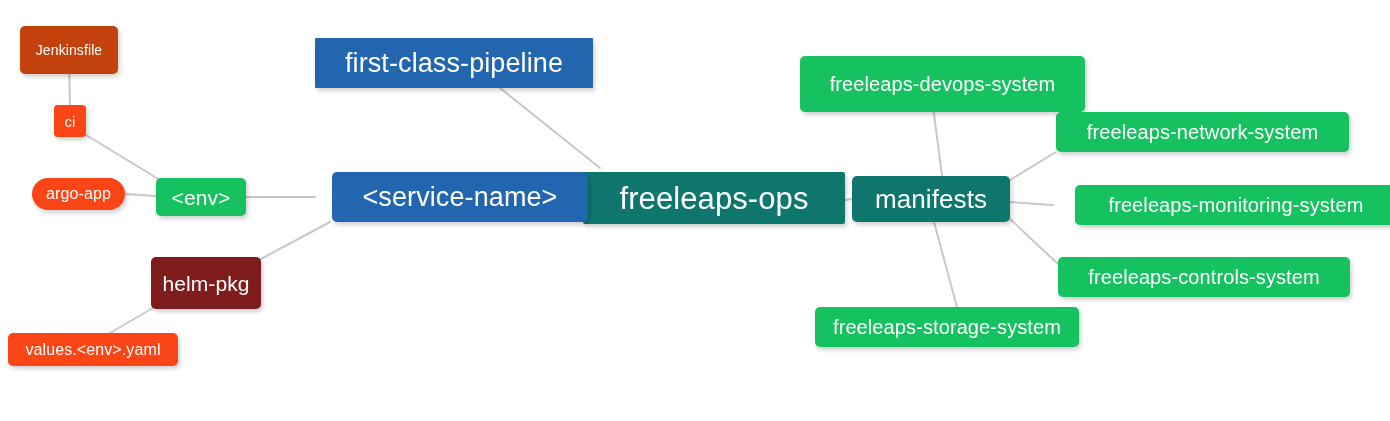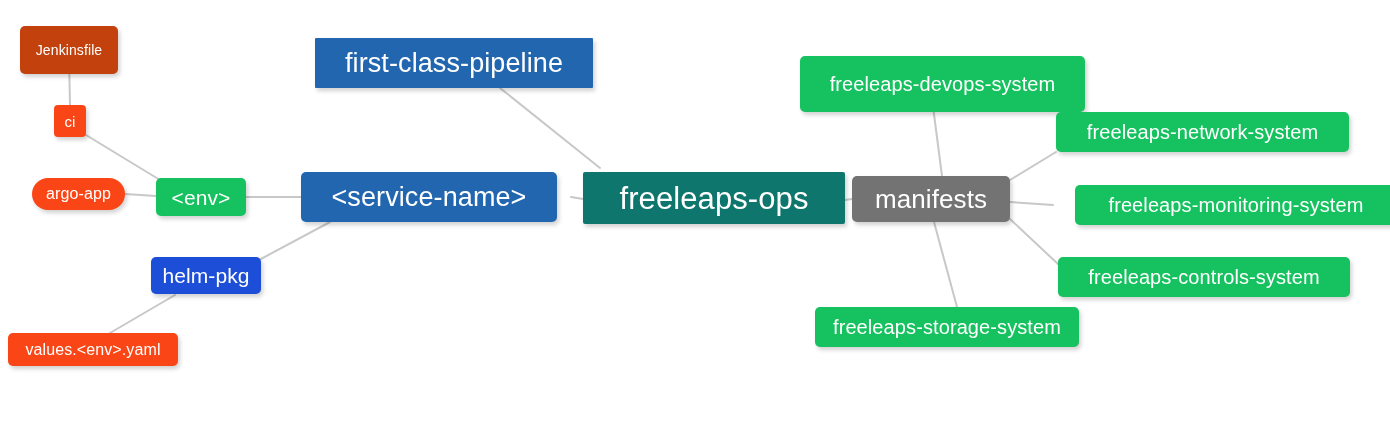--- a/index.html
+++ b/index.html
@@ -63,42 +63,42 @@
       <line x1="928" y1="68" x2="942" y2="176" stroke="#c8c8c8" stroke-width="2" stroke-linecap="round"></line>
       <line x1="1056" y1="152" x2="1010" y2="180" stroke="#c8c8c8" stroke-width="2" stroke-linecap="round"></line>
       <line x1="1053" y1="205" x2="1010" y2="202" stroke="#c8c8c8" stroke-width="2" stroke-linecap="round"></line>
       <line x1="1058" y1="264" x2="1010" y2="219" stroke="#c8c8c8" stroke-width="2" stroke-linecap="round"></line>
       <line x1="957" y1="307" x2="934" y2="222" stroke="#c8c8c8" stroke-width="2" stroke-linecap="round"></line>
     </svg>
   <div id="node-layer">
       <div class="node root" style="left: 583px; top: 172px; width: 262px; height: 52px; background: #0f766e; font-size: 31px; border-radius: 2px;">
         <span>freeleaps-ops</span>
       </div>
-      <div class="node" style="left: 301px; top: 172px; width: 256px; height: 50px; background: rgb(33, 102, 174); font-size: 27px; border-radius: 5px;">
+      <div class="node" style="left: 332px; top: 172px; width: 256px; height: 50px; background: rgb(33, 102, 174); font-size: 27px; border-radius: 5px;">
         <span>&lt;service-name&gt;</span>
       </div>
-      <div class="node" style="left: 852px; top: 176px; width: 158px; height: 46px; background: #737373; font-size: 26px; border-radius: 5px;">
+      <div class="node" style="left: 852px; top: 176px; width: 158px; height: 46px; background: #0f766e; font-size: 26px; border-radius: 5px;">
         <span>manifests</span>
       </div>
       <div class="node" style="left: 315px; top: 38px; width: 278px; height: 50px; background: rgb(33, 102, 174); font-size: 27px; border-radius: 1px;">
         <span>first-class-pipeline</span>
       </div>
       <div class="node" style="left: 156px; top: 178px; width: 90px; height: 38px; background: rgb(22, 194, 95); font-size: 21px; border-radius: 5px;">
         <span>&lt;env&gt;</span>
       </div>
       <div class="node" style="left: 54px; top: 105px; width: 32px; height: 32px; background: rgb(250, 70, 22); font-size: 15px; border-radius: 4px;">
         <span>ci</span>
       </div>
       <div class="node" style="left: 20px; top: 26px; width: 98px; height: 48px; background: #c2410c; font-size: 14px; border-radius: 5px;">
         <span>Jenkinsfile</span>
       </div>
       <div class="node" style="left: 32px; top: 178px; width: 93px; height: 32px; background: rgb(250, 70, 22); font-size: 16px; border-radius: 16px;">
         <span>argo-app</span>
       </div>
-      <div class="node" style="left: 151px; top: 257px; width: 110px; height: 37px; background: #1d4ed8; font-size: 21px; border-radius: 5px;">
+      <div class="node" style="left: 151px; top: 257px; width: 110px; height: 52px; background: #7f1d1d; font-size: 21px; border-radius: 5px;">
         <span>helm-pkg</span>
       </div>
       <div class="node" style="left: 8px; top: 333px; width: 170px; height: 33px; background: rgb(250, 70, 22); font-size: 16px; border-radius: 5px; text-align: center;">
         <span>values.&lt;env&gt;.yaml</span>
       </div>
       <div class="node" style="left: 800px; top: 28px; width: 285px; height: 56px; background: rgb(22, 194, 95); font-size: 20px; border-radius: 5px; margin-top: 28px;">
         <span>freeleaps-devops-system</span>
       </div>
       <div class="node" style="left: 1056px; top: 112px; width: 293px; height: 40px; background: rgb(22, 194, 95); font-size: 20px; border-radius: 5px;">
         <span>freeleaps-network-system</span>

